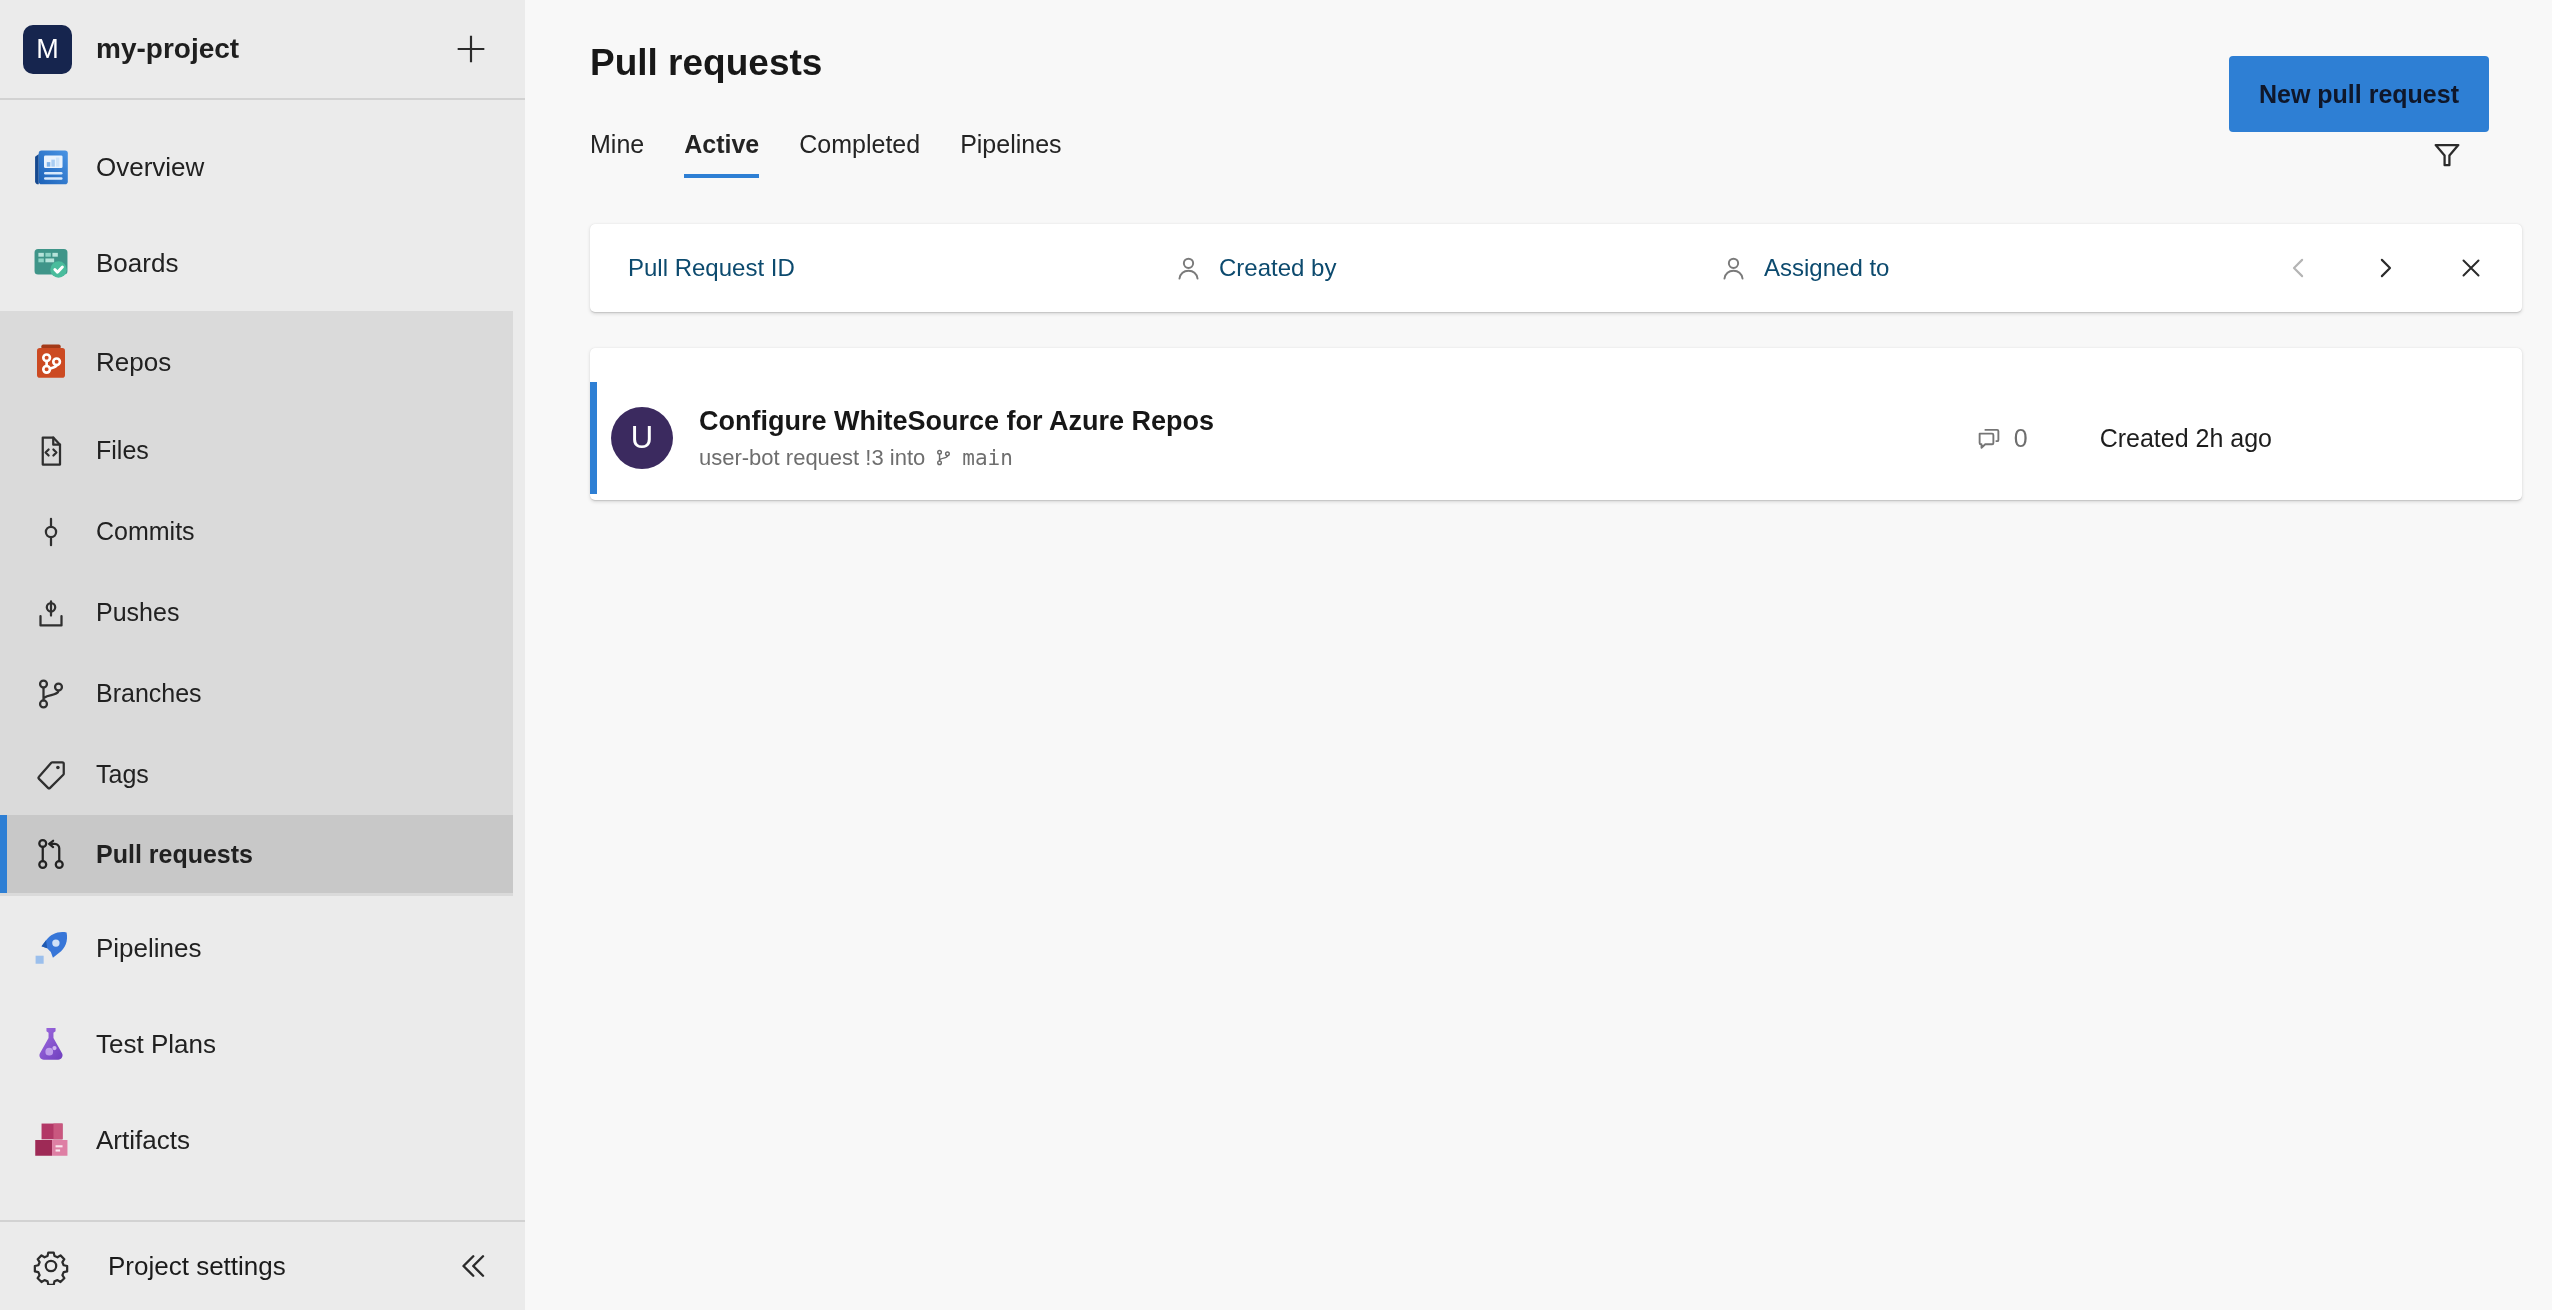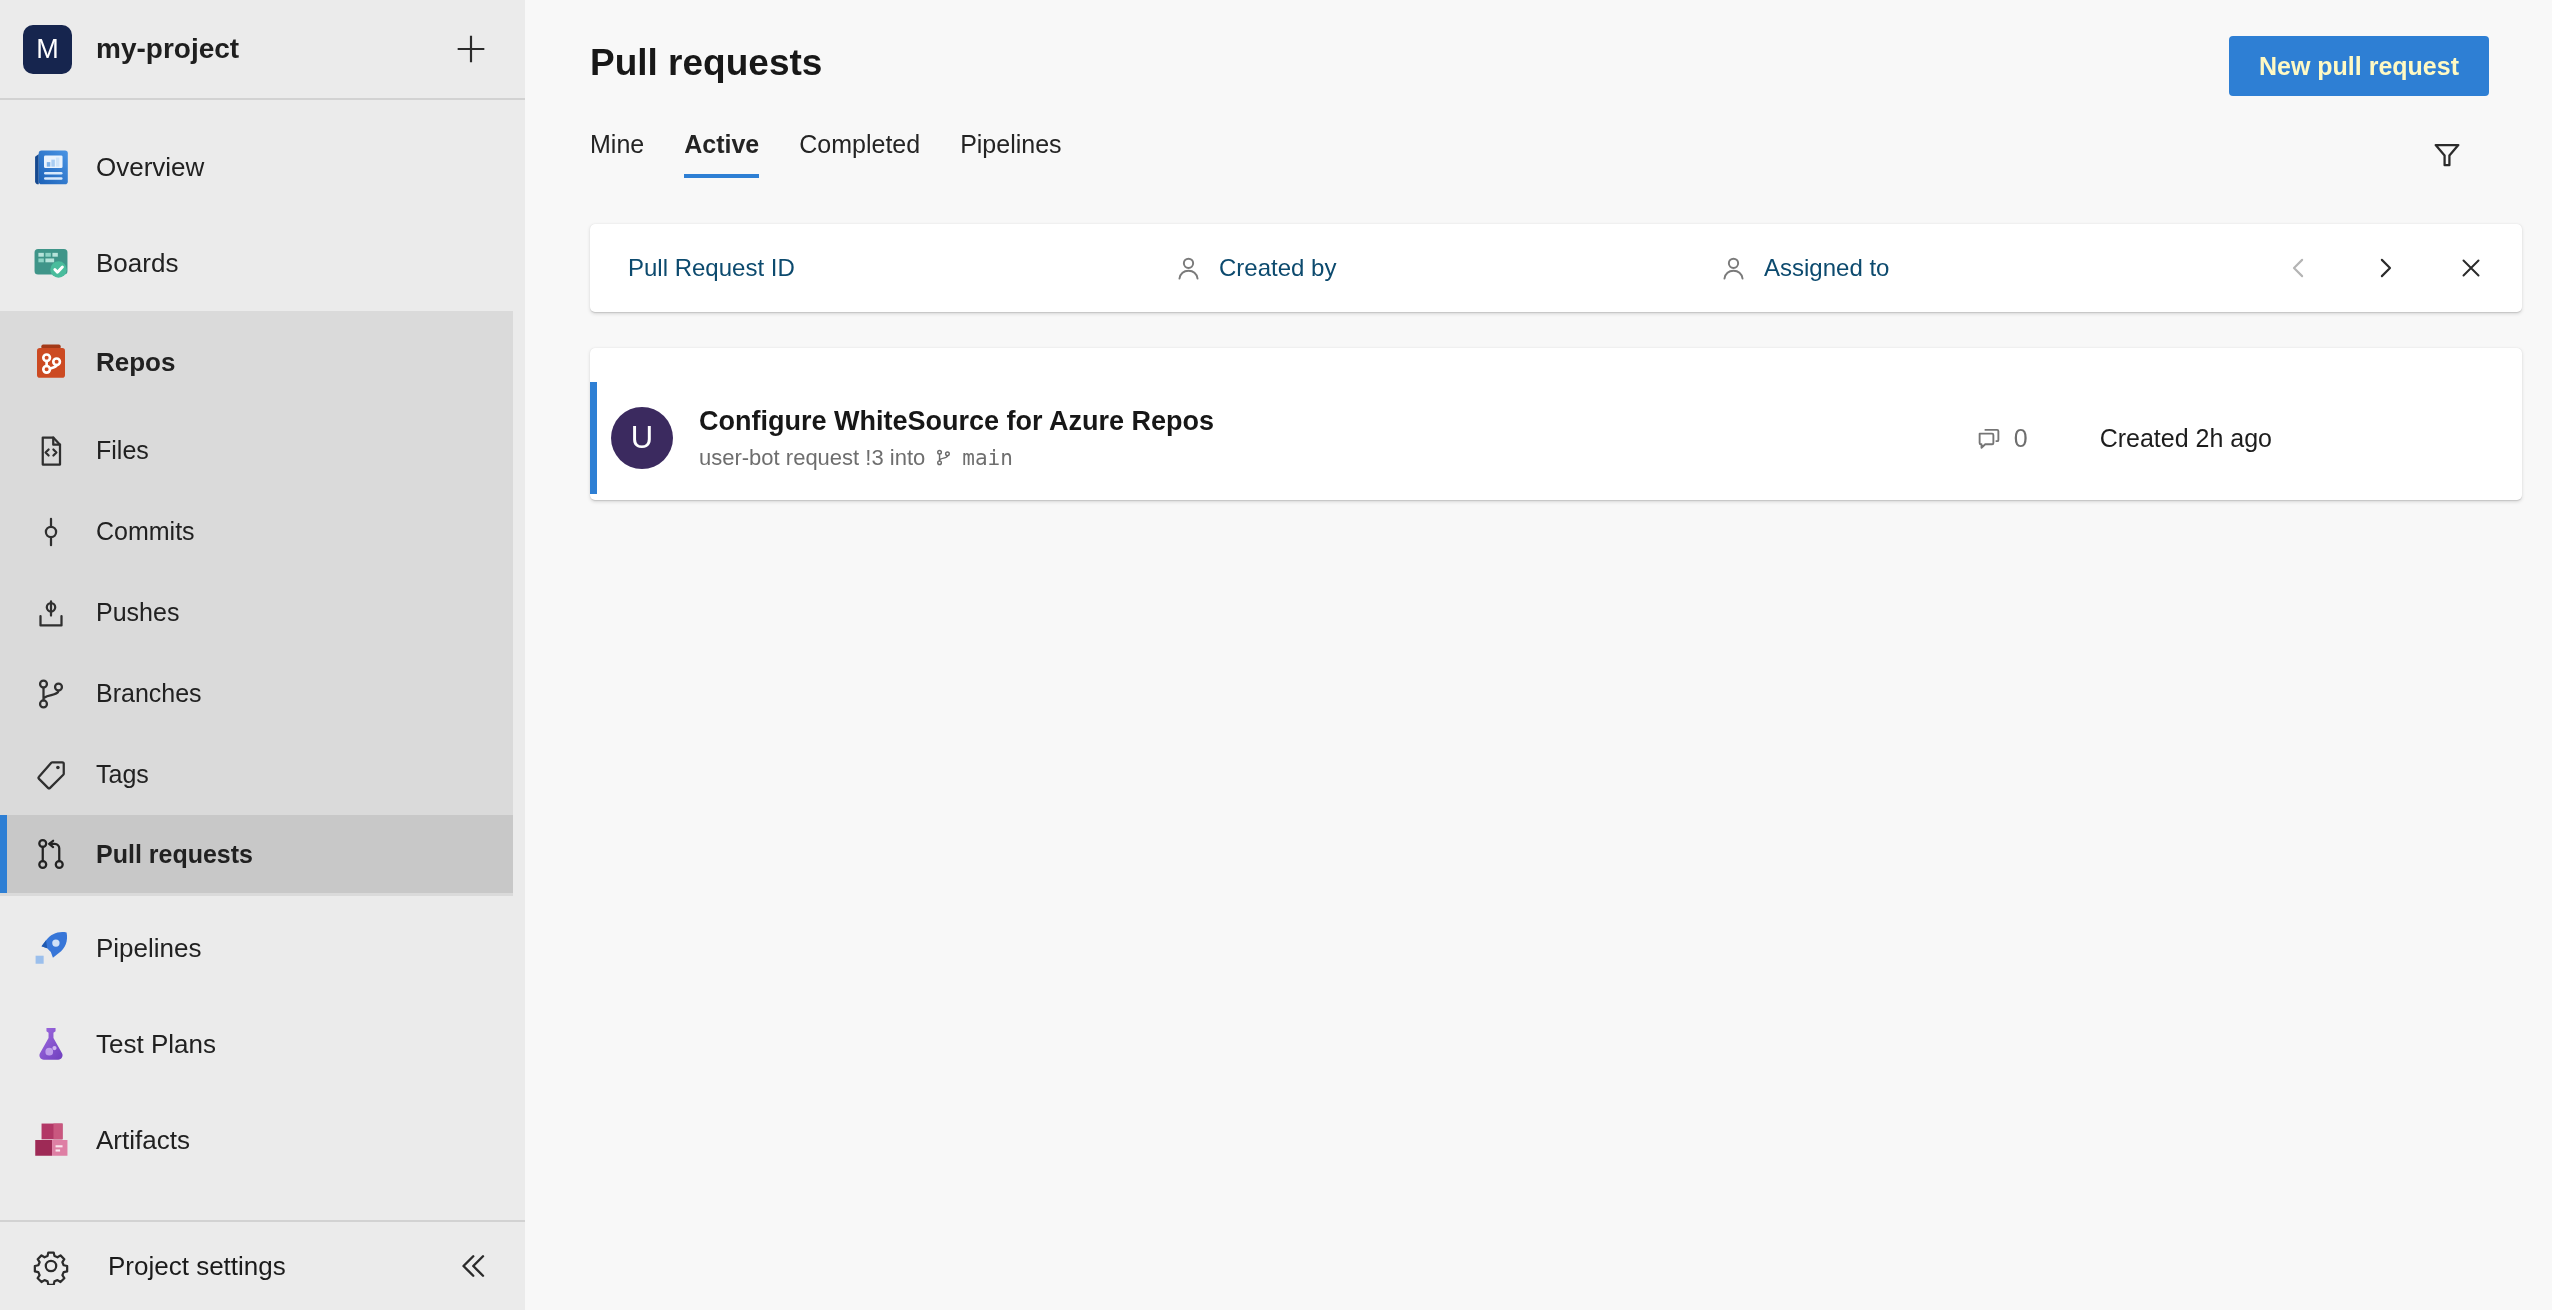--- a/index.html
+++ b/index.html
@@ -24,34 +24,34 @@
     color:#fff; font-size:27px; display:flex; align-items:center; justify-content:center;}
   .proj-name{font-size:28px; font-weight:700; color:#1f1f1f;}
   .side-header .plus{margin-left:auto;}
 
   .side-nav{flex:1; padding:19px 12px 0 0; overflow:hidden;}
   .row{height:96px; display:flex; align-items:center; padding-left:28px; gap:22px;
     font-size:26px; color:#212121; cursor:pointer;}
   .row .ic{width:46px; flex:none; display:flex; justify-content:center;}
   .row.sub{height:81px; font-size:25px;align-items:center;}
   .group{background:var(--group-bg); padding:3px 0 3px;}
-  .row.bold{font-weight:700;text-align:right;}
+  .row.bold{font-weight:400;text-align:right;}
   .row.selected{background:var(--sel-bg); height:78px; font-weight:700; position:relative;}
   .row.selected::before{content:""; position:absolute; left:0; top:0; bottom:0; width:7px; background:var(--accent);}
 
   .side-footer{height:90px; flex:none; border-top:2px solid #d2d2d2;
     display:flex; align-items:center; padding:0 36px 0 28px; gap:34px; font-size:26px;}
   .side-footer .collapse{margin-left:auto; cursor:pointer;}
 
   
   .main{flex:1; position:relative; background:var(--main-bg); padding:0 30px 0 65px;}
   .page-title{margin-top:42px; font-size:37px; font-weight:700; color:#181818;}
-  .new-pr{position:absolute; top:36px; right:63px; height:60px; padding:0 30px;
+  .new-pr{position:absolute; top:56px; right:63px; height:76px; padding:0 30px;
     background:var(--accent); border:none; border-radius:4px;
-    color:#fef9c3; font-size:25px; font-weight:700; font-family:inherit; cursor:pointer;}
+    color:#0f172a; font-size:25px; font-weight:700; font-family:inherit; cursor:pointer;}
   .tabs{display:flex; gap:40px; margin-top:46px;}
   .tab{font-size:25px; color:#242424; padding-bottom:15px; border-bottom:4px solid transparent; cursor:pointer;}
   .tab.active{font-weight:700; border-bottom-color:var(--accent);}
   .funnel{position:absolute; top:138px; right:88px; cursor:pointer;}
 
   .card{background:#fff; border-radius:5px;
     box-shadow:0 1.6px 3.6px rgba(0,0,0,.13), 0 .3px .9px rgba(0,0,0,.11);}
   .filter-card{margin-top:46px; height:88px; display:flex; align-items:center; padding-left:38px;}
   .ffield{width:545px; display:flex; align-items:center; gap:15px;
     font-size:24px; color:#0c4a6e; cursor:text;}

